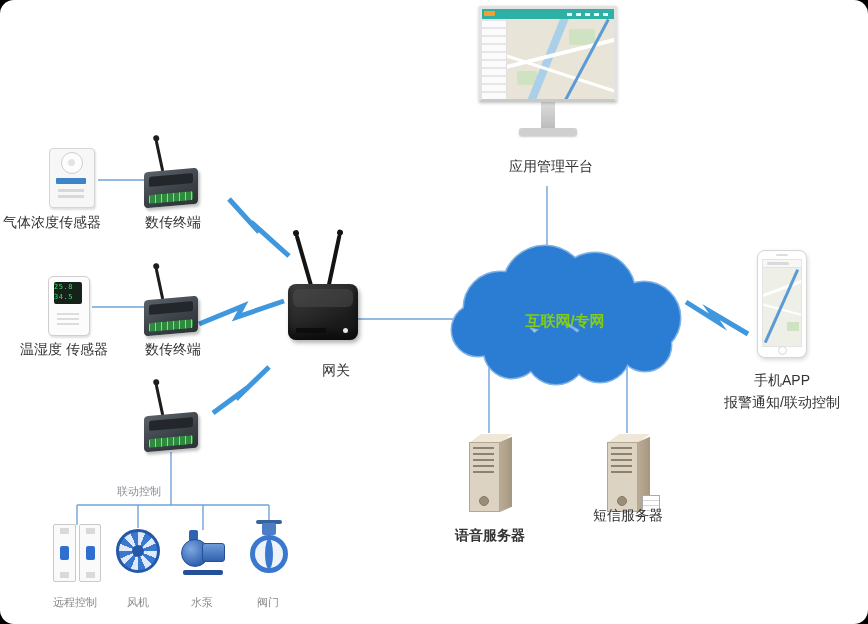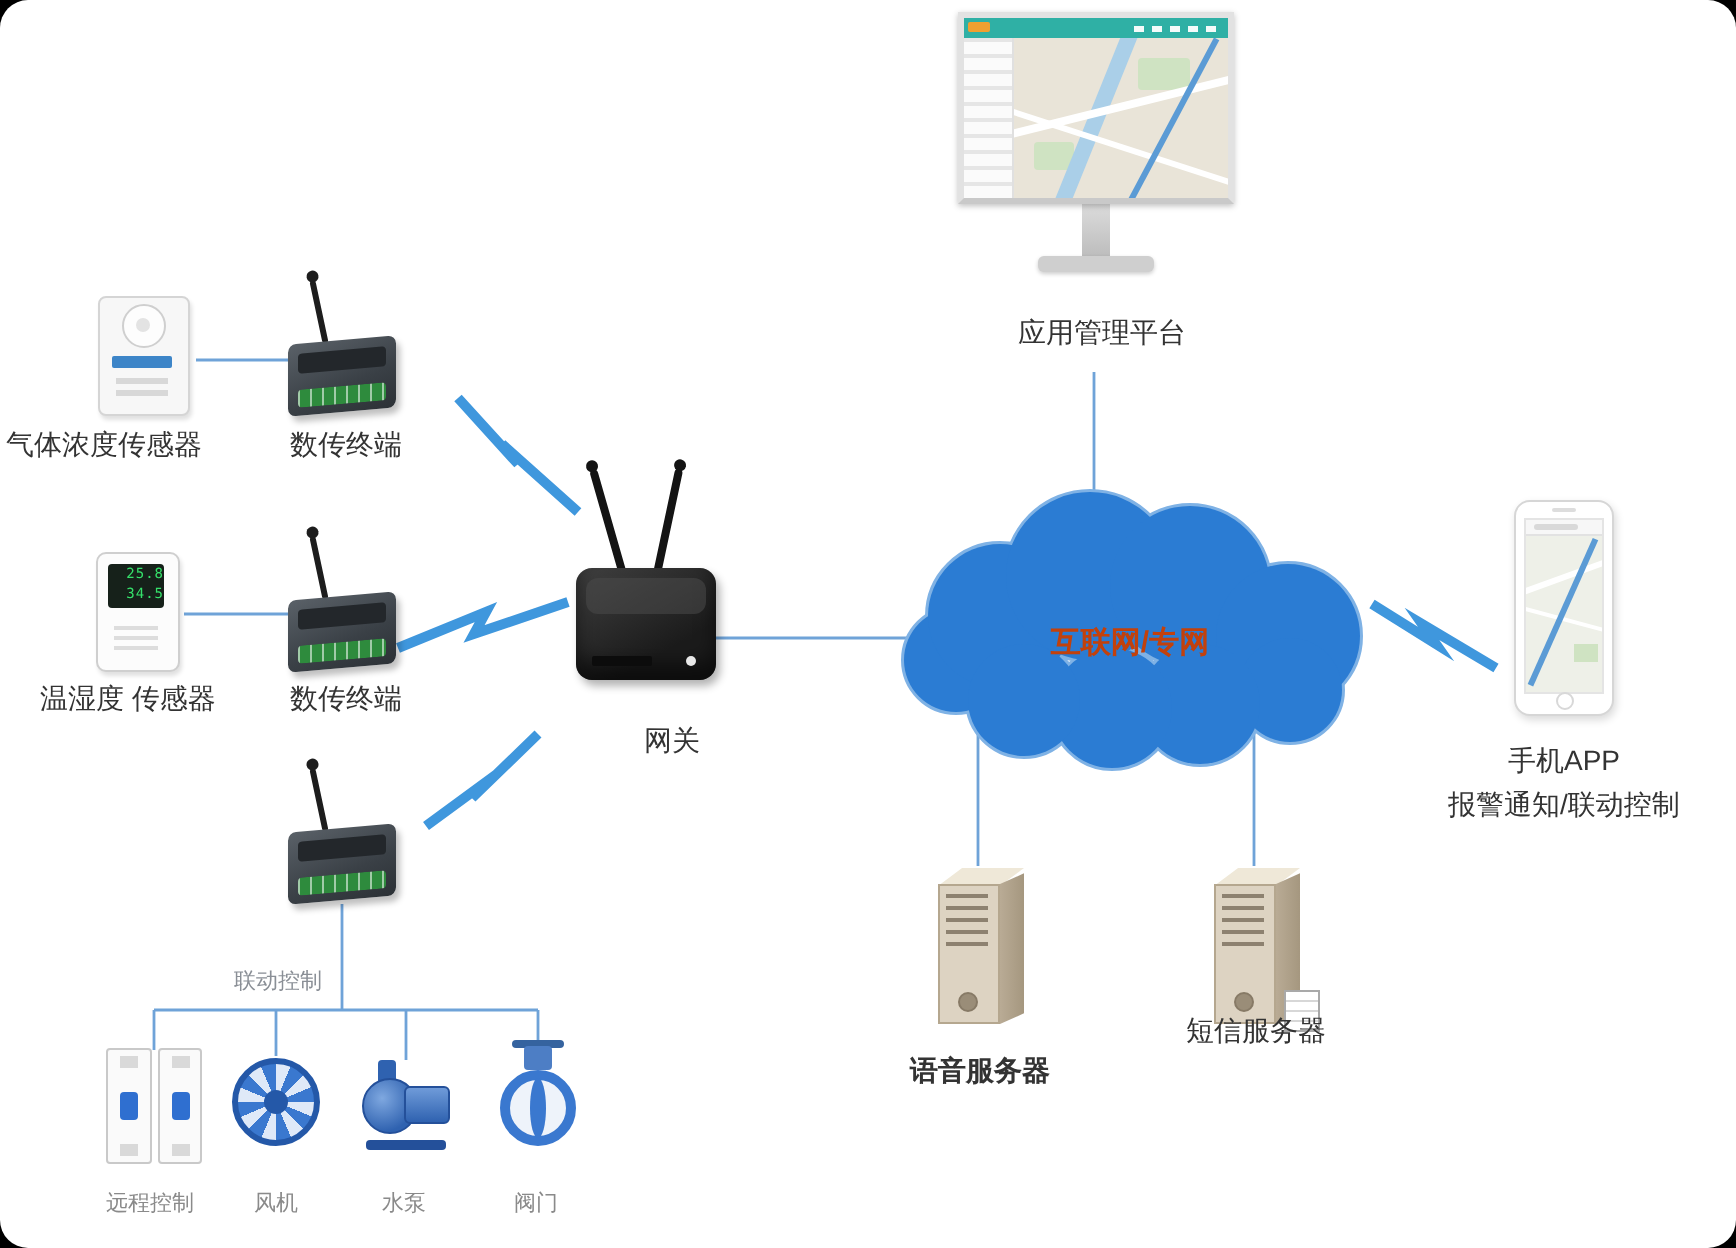--- a/index.html
+++ b/index.html
@@ -4,21 +4,21 @@
 <style>
   html,body{margin:0;padding:0;background:#000;}
   .stage{position:relative;width:868px;height:624px;background:#000;overflow:hidden;
          font-family:"Liberation Sans","DejaVu Sans",sans-serif;}
   .canvas{position:absolute;inset:0;background:#fff;border-radius:14px;}
   svg.wires{position:absolute;left:0;top:0;z-index:1;}
   .node{position:absolute;z-index:2;}
   .label{position:absolute;z-index:3;font-size:14px;color:#333;text-align:center;line-height:1.25;}
   .label.small{font-size:11px;color:#8a8f96;}
   .label.gray{font-size:11px;color:#8a8a8a;}
-  .cloud-label{position:absolute;z-index:3;color:#c2410c;font-weight:bold;font-size:15px;text-align:center;}
+  .cloud-label{position:absolute;z-index:3;color:#84cc16;font-weight:bold;font-size:15px;text-align:center;}
 
   
   .monitor{left:479px;top:6px;width:138px;height:140px;}
   .mon-screen{position:relative;width:138px;height:96px;background:#f2f2f2;border:3px solid #e2e2e2;
               border-bottom-color:#c9c9c9;box-sizing:border-box;box-shadow:0 1px 3px rgba(0,0,0,.25);}
   .mon-head{position:absolute;left:0;right:0;top:0;height:10px;background:#2fb0a5;}
   .mon-logo{position:absolute;left:2px;top:2px;width:11px;height:5px;background:#f0a030;border-radius:1px;}
   .mon-menu{position:absolute;right:3px;top:4px;width:44px;height:3px;
             background-image:repeating-linear-gradient(90deg,rgba(255,255,255,.95) 0 5px,transparent 5px 9px);}
   .mon-side{position:absolute;left:0;top:10px;bottom:0;width:24px;background:#fbfbfb;border-right:1px solid #e0e0e0;
@@ -63,21 +63,21 @@
   .gas-head::after{content:"";position:absolute;left:6px;top:6px;width:7px;height:7px;border-radius:50%;background:#e3e3e3;}
   .gas-band{position:absolute;left:10px;top:32px;width:30px;height:6px;background:#3d85c8;border-radius:1px;}
   .gas-bar1{position:absolute;left:12px;top:43px;width:26px;height:3px;background:#d8d8d8;}
   .gas-bar2{position:absolute;left:12px;top:49px;width:26px;height:3px;background:#d8d8d8;}
 
   
   .temp{left:44px;top:274px;width:50px;height:64px;}
   .temp-body{position:absolute;left:4px;top:2px;width:40px;height:58px;background:#fcfcfc;border:1px solid #cfcfcf;
              border-radius:5px;box-shadow:1px 2px 2px rgba(0,0,0,.12);}
   .temp-lcd{position:absolute;left:10px;top:8px;width:28px;height:22px;background:#16211a;border-radius:2px;
-            color:#35e06a;font-family:"DejaVu Sans Mono",monospace;font-size:7px;line-height:10px;text-align:right;letter-spacing:.5px;}
+            color:#35e06a;font-family:"DejaVu Sans Mono",monospace;font-size:7px;line-height:10px;text-align:left;letter-spacing:.5px;}
   .temp-lcd span{display:block;}
   .temp-vents{position:absolute;left:13px;top:36px;width:22px;height:15px;
               background-image:repeating-linear-gradient(0deg,#ddd 0 2px,transparent 2px 5px);}
 
   
   .phone{left:757px;top:250px;width:48px;height:106px;background:#fff;border:1px solid #d6d6d6;border-radius:8px;
          box-shadow:1px 2px 4px rgba(0,0,0,.15);}
   .ph-speaker{position:absolute;left:18px;top:3px;width:12px;height:2px;background:#ddd;border-radius:1px;}
   .ph-screen{position:absolute;left:4px;top:8px;width:38px;height:86px;background:#eef0e8;overflow:hidden;border:1px solid #e4e4e4;}
   .ph-bar{position:absolute;left:0;right:0;top:0;height:7px;background:#f7f7f7;border-bottom:1px solid #e2e2e2;}

